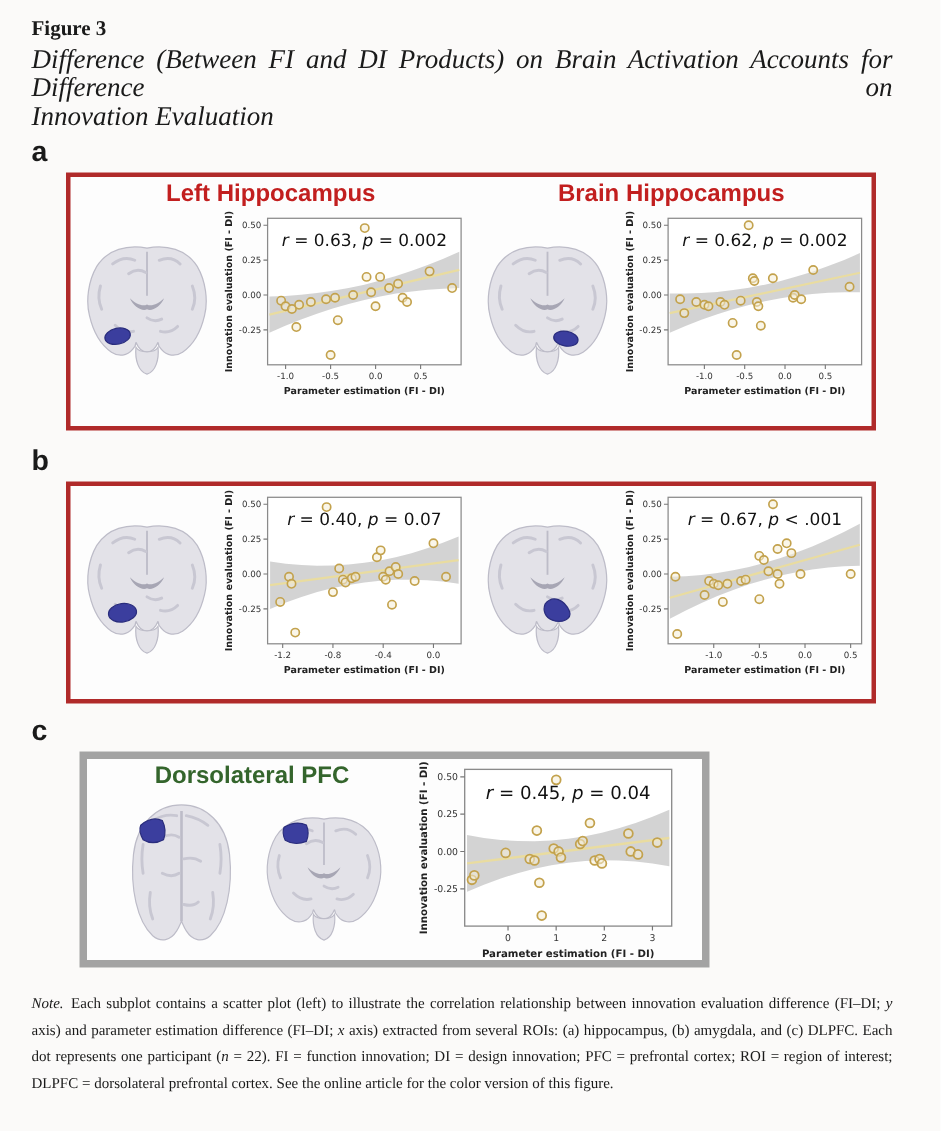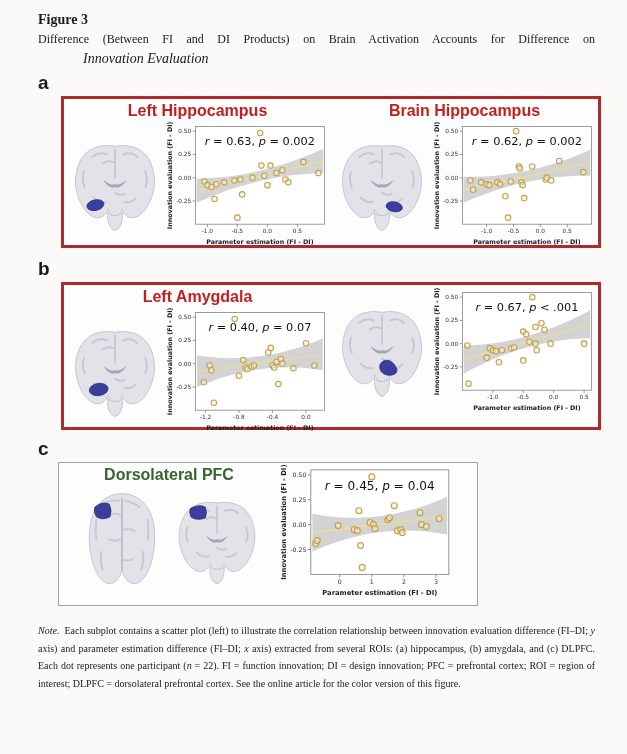--- a/index.html
+++ b/index.html
@@ -1,27 +1,27 @@
 <!DOCTYPE html>
 <html><head>
 <meta charset="utf-8">
 <style>
   html,body{margin:0;padding:0;background:#ffffff;}
   .page{
     width:627px;height:754px;background:#fbfaf9;box-sizing:border-box;
-    padding:12px 32px 0 38px;position:relative;overflow:hidden;
+    padding:12px 32px 0 21px;position:relative;overflow:hidden;
     font-family:"Liberation Serif",serif;color:#1a1a1a;
   }
   .fig-label{font-weight:bold;font-size:14px;margin-bottom:2px;}
-  .fig-title-l1{font-size:12px;line-height:19px;text-align:justify;text-align-last:justify;}
-  .fig-title-l2{font-style:italic;font-size:14px;line-height:19px;margin-left:45px;}
+  .fig-title-l1{font-style:italic;font-size:18px;line-height:19px;text-align:justify;text-align-last:justify;}
+  .fig-title-l2{font-style:italic;font-size:18px;line-height:19px;}
   .panel-letter{font-family:"Liberation Sans",sans-serif;font-weight:bold;font-size:19px;line-height:20px;margin:5px 0 3px 0;}
   .panel-box{box-sizing:border-box;display:flex;background:#fdfdfd;}
-  .panel-box.red{margin-left:23px;width:540px;height:152px;border:3px solid #b02a2a;}
-  .panel-box.green{margin-left:20px;width:420px;height:144px;border:1px solid #a3a3a3;padding:2px 4px;}
+  .panel-box.red{margin-left:23px;width:540px;height:172px;border:3px solid #b02a2a;}
+  .panel-box.green{margin-left:32px;width:420px;height:144px;border:5px solid #a3a3a3;padding:2px 4px;}
   .subplot{flex:1;display:flex;flex-direction:column;align-items:center;padding-top:2px;min-width:0;}
   .region-title{font-family:"Liberation Sans",sans-serif;font-weight:bold;font-size:16px;line-height:20px;}
   .red-t{color:#c21f1f;}
   .green-t{color:#34652c;}
   .subplot-row{display:flex;align-items:center;justify-content:center;}
   svg.brain{width:98px;height:102px;flex:none;margin-top:4px;}
   svg.scatter{width:166px;height:129px;flex:none;}
   .c-left{width:212px;display:flex;flex-direction:column;align-items:center;}
   .c-brains{display:flex;align-items:center;margin-top:0px;}
   svg.brain.axial{width:96px;height:106px;margin-top:2px;}
@@ -198,21 +198,20 @@
        <text x="104" y="26" font-size="12.3" fill="#111" text-anchor="middle"><tspan font-style="italic">r</tspan> = 0.62, <tspan font-style="italic">p</tspan> = 0.002</text>
      </g>
           </svg>
       </div>
     </div>
   </div>
 
   <div class="panel-letter" style="margin-top:11px;">b</div>
   <div class="panel-box red" style="height:148px;">
     <div class="subplot">
-      <div class="region-title red-t">Left Amygdala</div>
       <div class="subplot-row">
         <svg class="brain" viewBox="0 0 120 120">
   <path d="M60,9 C44,6 28,10 19,24 C12,36 10,52 13,64 C16,77 22,88 31,94 C37,98 44,97 48,92 C50,90 51,88 51,86 C53,91 56,94 60,94 C64,94 67,91 69,86 C69,88 70,90 72,92 C76,97 83,98 89,94 C98,88 104,77 107,64 C110,52 108,36 101,24 C92,10 76,6 60,9 Z" fill="#e3e2e8" stroke="#bdbcc8" stroke-width="1"></path>
   <path d="M51,90 C50,100 53,110 60,112 C67,110 70,100 69,90 C66,95 54,95 51,90 Z" fill="#e3e2e8" stroke="#bdbcc8" stroke-width="1"></path>
   <line x1="60" y1="12" x2="60" y2="48" stroke="#bdbcc8" stroke-width="1.5"></line>
   <path d="M46,50 C51,55 57,57 60,55 C63,57 69,55 74,50 C71,57 64,61 60,59 C56,61 49,57 46,50 Z" fill="#a7a6b4"></path>
   <g fill="none" stroke="#c8c7d2" stroke-width="2.4" stroke-linecap="round">
     <path d="M32,22 q9,-7 18,-3"></path>
               <path d="M70,19 q10,-4 17,3"></path>
     <path d="M22,40 q-3,10 1,19"></path>

